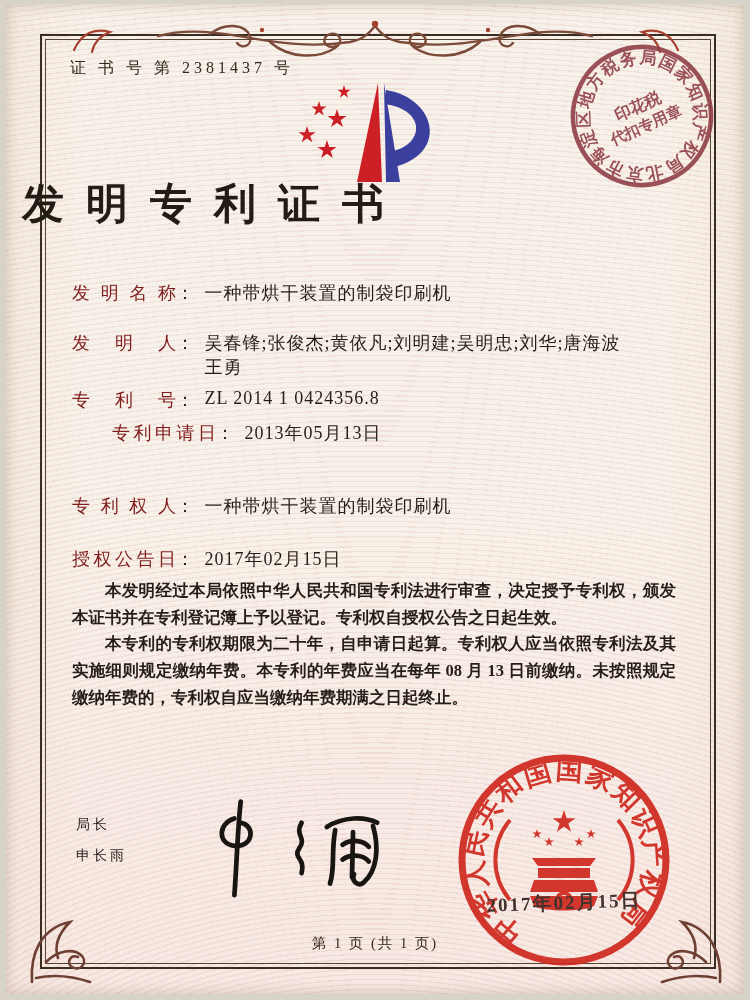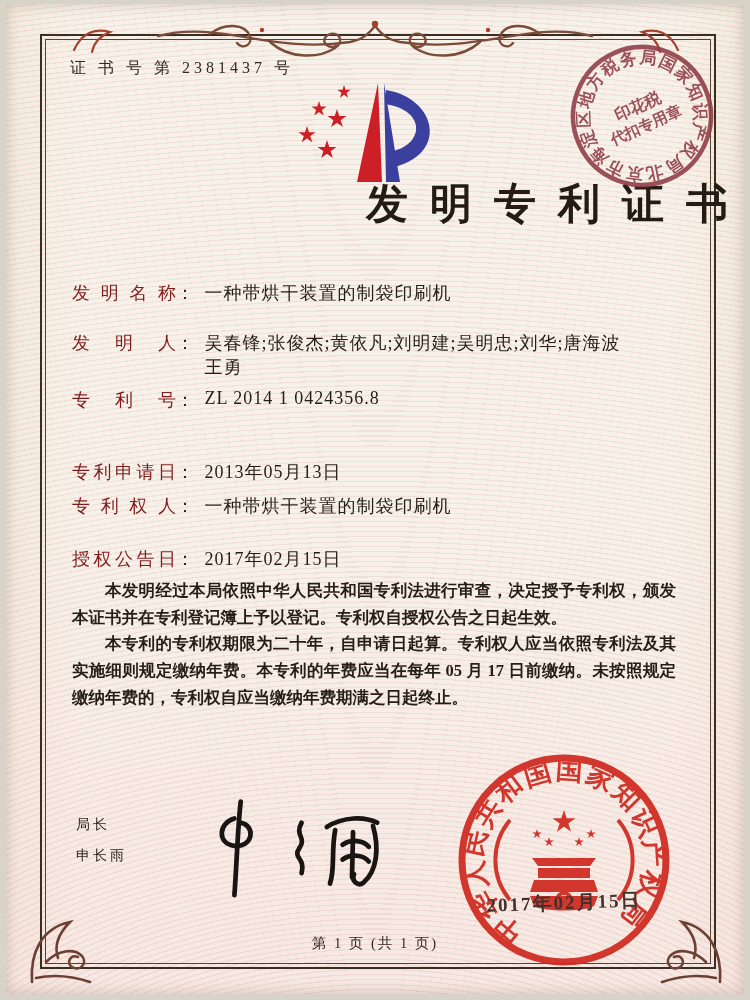--- a/index.html
+++ b/index.html
@@ -26,21 +26,21 @@
     position:absolute;left:3px;top:3px;right:3px;bottom:3px;
     border:1px solid #554434;
   }
   .cert-no{
     position:absolute;left:70px;top:58px;
     font-size:16px;letter-spacing:4px;color:#32291f;font-family:Liberation Serif, serif;
   }
   .logo{position:absolute;left:287px;top:78px;}
   .title{
     position:absolute;left:0;top:176px;width:100%;
-    text-align:right;font-size:42px;font-weight:700;
+    text-align:left;font-size:42px;font-weight:700;
     letter-spacing:22px;text-indent:22px;color:#221c15;
   }
   .fields{position:absolute;left:72px;top:0;width:620px;}
   .field{position:absolute;left:0;font-size:18px;white-space:nowrap;}
   .flabel{
     display:inline-block;width:104px;
     text-align:justify;text-align-last:justify;
     vertical-align:top;color:#7f1d1d;
   }
   .fcolon{vertical-align:top;color:#2e2519;}
@@ -143,37 +143,37 @@
   </div>
   <div class="field" style="top:331px;">
     <span class="flabel">发明人</span><span class="fcolon">：</span>
     <span class="fvalue">吴春锋;张俊杰;黄依凡;刘明建;吴明忠;刘华;唐海波
 王勇</span>
   </div>
   <div class="field" style="top:388px;">
     <span class="flabel">专利号</span><span class="fcolon">：</span>
     <span class="fvalue">ZL 2014 1 0424356.8</span>
   </div>
-  <div class="field" style="top:460px;">
+  <div class="field" style="top:421px;margin-left:40px;">
     <span class="flabel">专利申请日</span><span class="fcolon">：</span>
     <span class="fvalue">2013年05月13日</span>
   </div>
   <div class="field" style="top:494px;">
     <span class="flabel">专利权人</span><span class="fcolon">：</span>
     <span class="fvalue">一种带烘干装置的制袋印刷机</span>
   </div>
   <div class="field" style="top:547px;">
     <span class="flabel">授权公告日</span><span class="fcolon">：</span>
     <span class="fvalue">2017年02月15日</span>
   </div>
 </div>
 
 <div class="paras">
   <p>本发明经过本局依照中华人民共和国专利法进行审查，决定授予专利权，颁发本证书并在专利登记簿上予以登记。专利权自授权公告之日起生效。</p>
-  <p>本专利的专利权期限为二十年，自申请日起算。专利权人应当依照专利法及其实施细则规定缴纳年费。本专利的年费应当在每年 05 月 17 日前缴纳。未按照规定缴纳年费的，专利权自应当缴纳年费期满之日起终止。</p>
+  <p>本专利的专利权期限为二十年，自申请日起算。专利权人应当依照专利法及其实施细则规定缴纳年费。本专利的年费应当在每年 08 月 13 日前缴纳。未按照规定缴纳年费的，专利权自应当缴纳年费期满之日起终止。</p>
 </div>
 
 <div class="director-block">
   <div>局长</div>
   <div>申长雨</div>
 </div>
 
 <svg class="signature" width="210" height="108" viewBox="0 0 200 100">
   <g fill="none" stroke="#181512" stroke-width="4.5" stroke-linecap="round">
     <path d="M28,20 C13,24 11,44 28,46 C46,48 49,26 33,24"></path>

